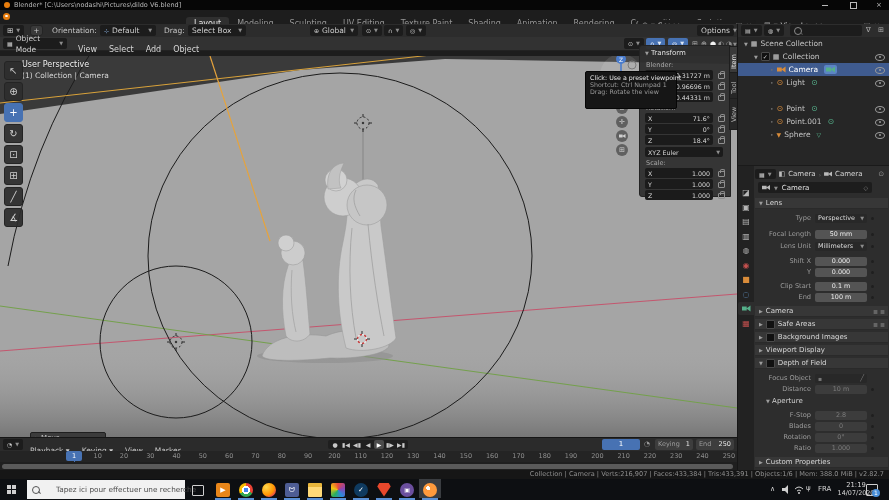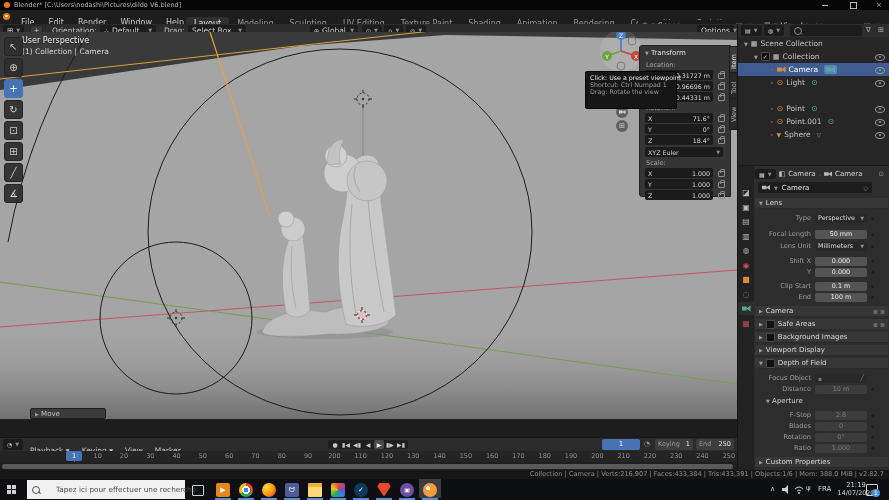--- a/index.html
+++ b/index.html
@@ -13,21 +13,21 @@
   .mitem{display:inline-block;padding:0 7px;font-size:8px;color:#c9c9c9;line-height:14px;cursor:default}
   .wtab{display:inline-block;padding:0 8px;font-size:8px;color:#969696;line-height:13px;border-radius:3px 3px 0 0}
   .wtab.active{background:#2f2f2f;color:#e6e6e6}
   #toolsettings{left:0;top:24px;width:737px;height:13px;background:#2c2c2c;border-bottom:1px solid #1a1a1a}
   .tsitem{font-size:7.5px;color:#c5c5c5;line-height:13px}
   .drop{background:#1c1c1c;border-radius:2px;color:#cfcfcf;font-size:7.5px;line-height:11px;padding:0 4px;display:inline-flex;align-items:center;gap:3px;height:11px;box-sizing:border-box}
   .chev{font-size:5px;color:#8d8d8d}
   
   #vpheader{left:0;top:37px;width:737px;height:13px;background:#323232;border-bottom:1px solid #222}
   .vmenu{font-size:8px;color:#d6d6d6;line-height:13px;padding:0 6px;display:inline-block}
-  #canvas{left:0;top:32px;width:805px;height:387px;background:#be185d;overflow:hidden}
+  #canvas{left:0;top:56px;width:805px;height:387px;background:#be185d;overflow:hidden}
   .ovtext{font-size:8px;color:#f0f0f0;text-shadow:0 1px 1px rgba(0,0,0,.45)}
   .ovsub{font-size:7.5px;color:#d8d8d8}
   .toolbtn{width:19px;height:19px;background:#2d2d2dee;border:1px solid #242424;border-radius:3px;color:#cfcfcf;
            display:flex;align-items:center;justify-content:center;font-size:10px;box-sizing:border-box}
   .toolbtn.active{background:#4772b3;color:#fff;border-color:#4772b3}
   .navbtn{width:12px;height:12px;border-radius:50%;background:rgba(40,40,40,.55);color:#d0d0d0;font-size:7px;
           display:flex;align-items:center;justify-content:center}
   
   #npanel{left:639px;top:45px;width:90px;height:150px;background:#2e2e2ef2;border-radius:3px 0 0 3px;border:1px solid #232323}
   .nlabel{font-size:6.5px;color:#a8a8a8}
@@ -110,21 +110,20 @@
   <div class="abs winbtn" style="left:848px;top:1px">
       <span style="width:5px;height:5px;border:1px solid #b9b9b9;display:inline-block"></span>
     </div>
   <div class="abs winbtn" style="left:874px;top:1px">×</div>
 </div>
 
 <div class="abs" id="menubar">
   <div class="abs" style="left:3px;top:3px">
       <div class="blogo"></div>
     </div>
-  <div class="abs" id="menu-left" style="left:14px;top:0"><span class="mitem">File</span><span class="mitem">Edit</span><span class="mitem">Render</span><span class="mitem">Window</span><span class="mitem">Help</span></div>
   <div class="abs" id="workspaces" style="left:186px;top:1px"><span class="wtab active">Layout</span><span class="wtab">Modeling</span><span class="wtab">Sculpting</span><span class="wtab">UV Editing</span><span class="wtab">Texture Paint</span><span class="wtab">Shading</span><span class="wtab">Animation</span><span class="wtab">Rendering</span><span class="wtab">Compositing</span><span class="wtab">Scripting</span><span class="wtab">+</span></div>
   <div class="abs" style="left:638px;top:2px">
     <span class="drop" style="width:118px">
         <span style="color:#9a9a9a;font-size:7px">◍</span>
         <span class="chev">▼</span>
         <span style="flex:1">Scene</span>
         <span style="color:#8a8a8a">▣</span>
         <span style="color:#777">×</span>
       </span>
   </div>
@@ -306,21 +305,21 @@
       <span class="camglyph" style="width:7px;height:5px;background:#d0d0d0"></span>
     </div>
   <div class="abs navbtn" style="left:616px;top:88px">⊞</div>
 
   
   <div class="abs" style="left:30px;top:376px;width:76px;height:11px;background:#3b3b3b;border:1px solid #1f1f1f;border-radius:2px;font-size:7px;color:#c5c5c5;line-height:10px;padding-left:4px;box-sizing:border-box"><span class="arrow">▶</span> <span>Move</span></div>
 </div>
 
 <div class="abs" id="npanel">
   <div class="abs" style="left:5px;top:3px;font-size:7px;color:#e0e0e0"><span class="arrow">▼</span> <span>Transform</span></div>
-  <div class="abs nlabel" style="left:6px;top:15px">Location:</div>
+  <div class="abs nlabel" style="left:6px;top:15px">Blender:</div>
   <div id="loc-rows">
       <div class="nrow" style="top: 24px;">
         <span>X</span>
         <span>0.31727 m</span>
       </div>
       <div class="lock" style="left: 78px; top: 27px; position: absolute;"></div>
       <div class="nrow" style="top: 35px;">
         <span>Y</span>
         <span>-0.96696 m</span>
       </div>

